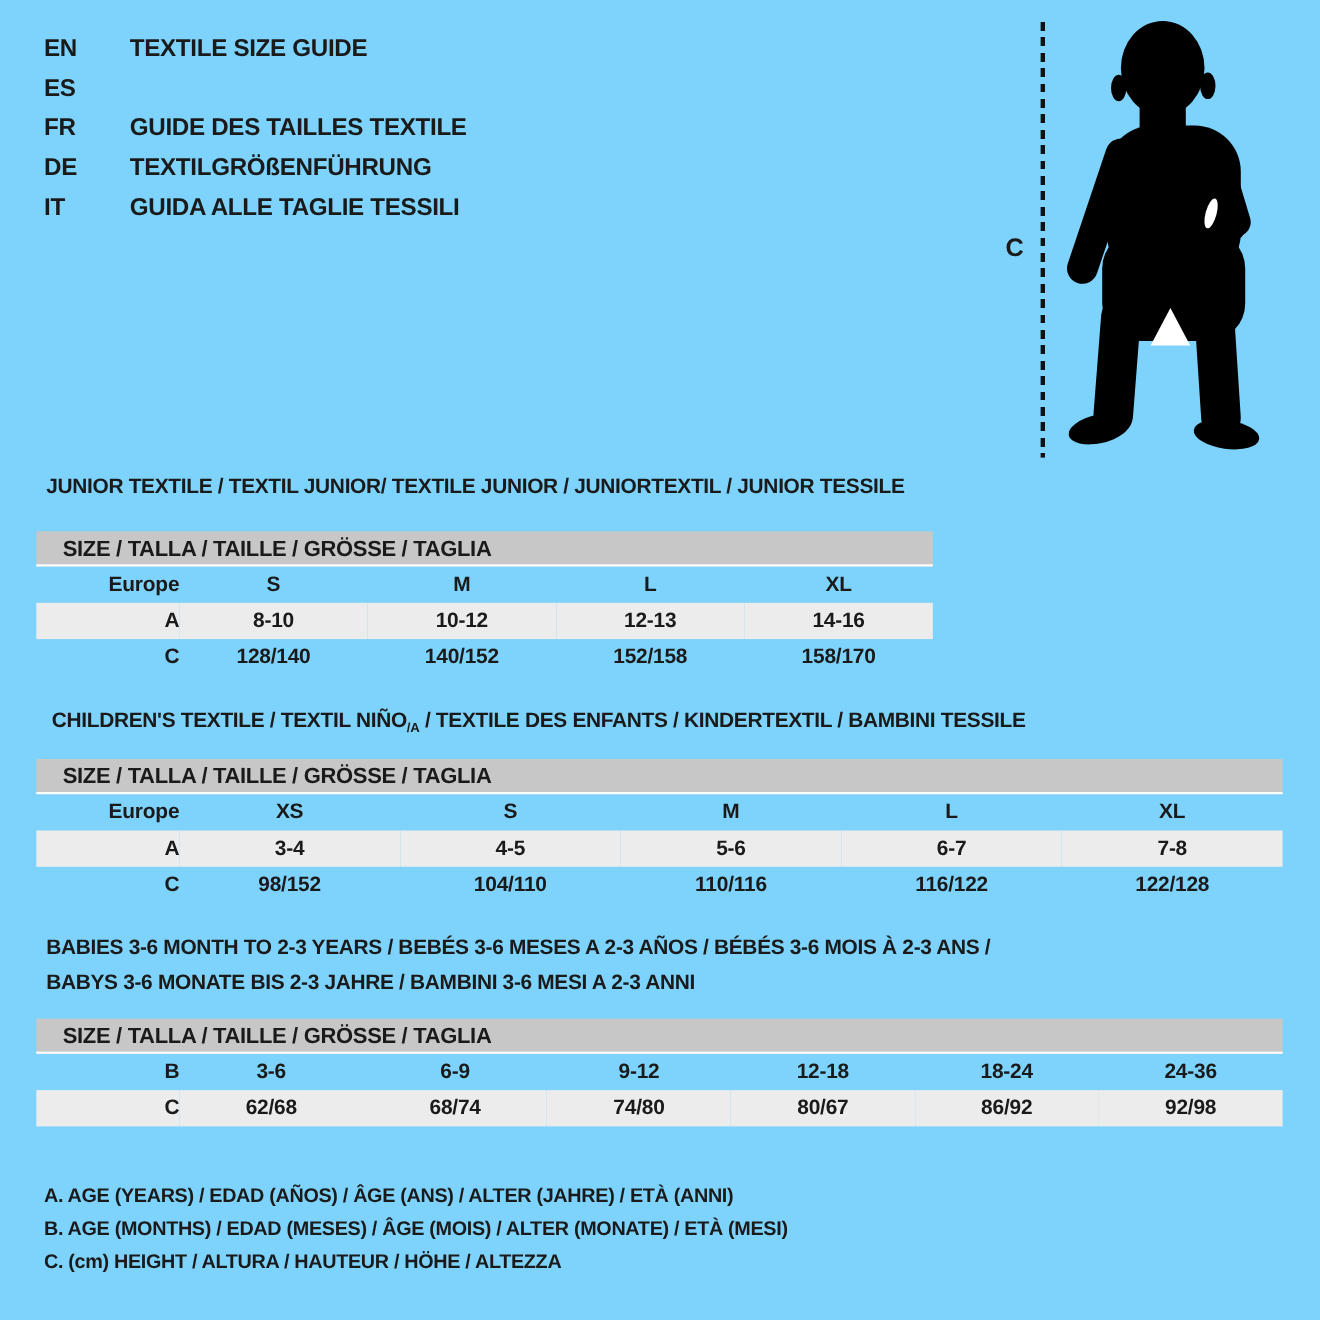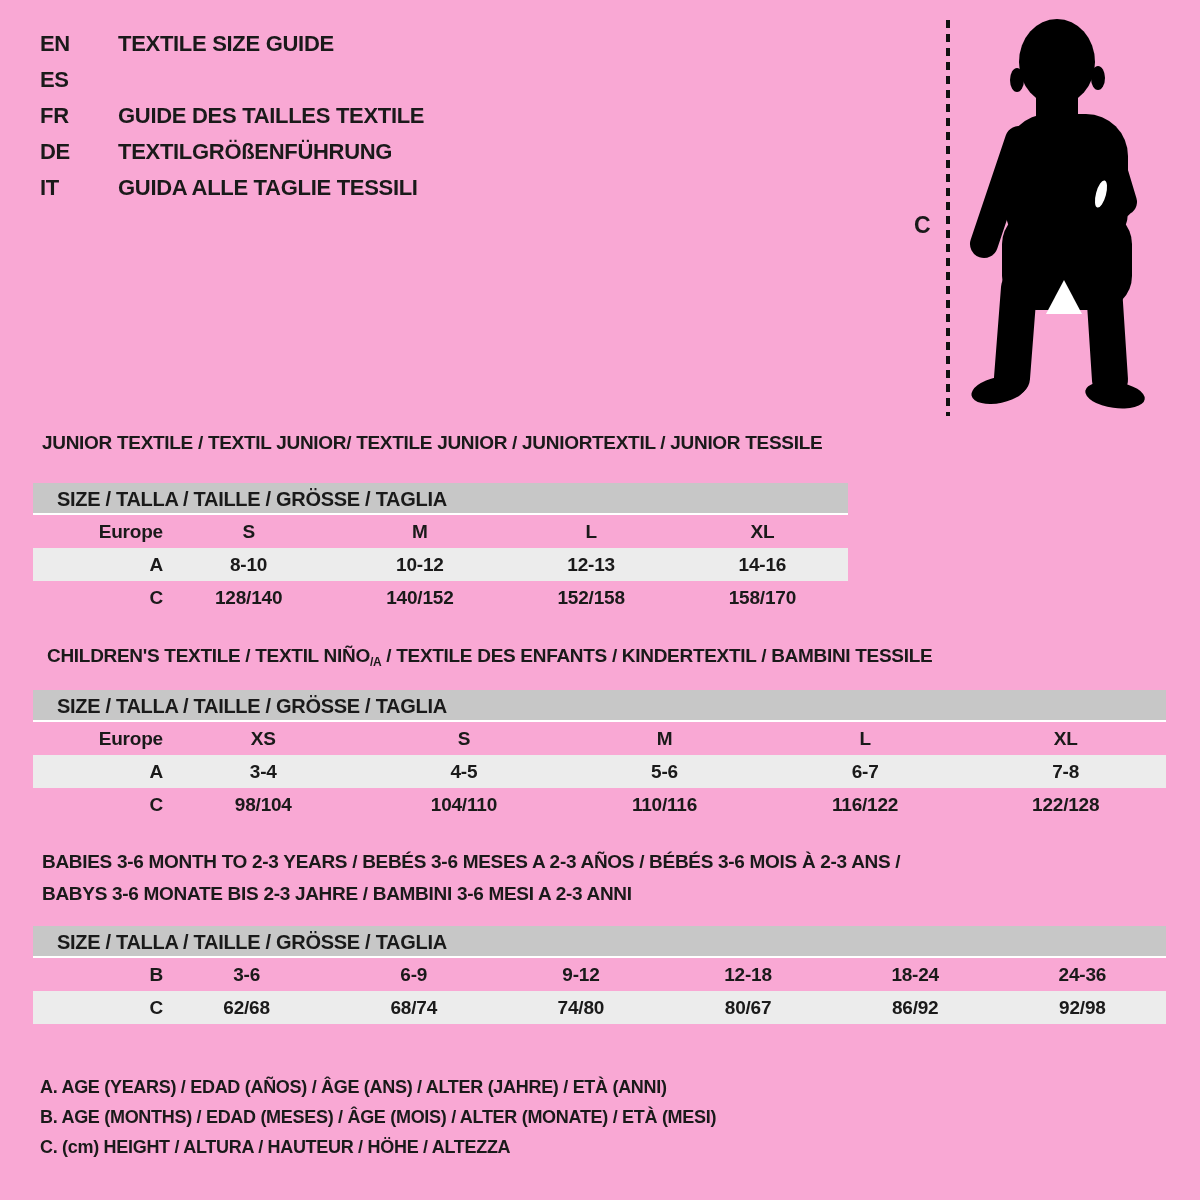--- a/index.html
+++ b/index.html
@@ -1,20 +1,20 @@
 <!DOCTYPE html>
 <html><head>
 <meta charset="utf-8">
 <style>
   html, body { margin: 0; padding: 0; background: #ffffff; }
   .page {
     position: relative;
     width: 1200px;
     height: 1200px;
-    background: #f9a8d4;
+    background: #7dd3fc;
     font-family: "Liberation Sans", sans-serif;
     color: #1a1a1a;
     overflow: hidden;
   }
   .abs { position: absolute; }
 
   
   .lang-block { left: 40px; top: 26px; }
   .lang-row { display: flex; height: 36px; line-height: 36px; }
   .lang-code { width: 78px; font-weight: bold; font-size: 22px; letter-spacing: -0.3px; }
@@ -169,21 +169,21 @@
         <tr style="background-color: rgb(236, 236, 236);">
           <td class="lbl">A</td>
           <td>3-4</td>
           <td>4-5</td>
           <td>5-6</td>
           <td>6-7</td>
           <td>7-8</td>
         </tr>
         <tr>
           <td class="lbl">C</td>
-          <td>98/104</td>
+          <td>98/152</td>
           <td>104/110</td>
           <td>110/116</td>
           <td>116/122</td>
           <td>122/128</td>
         </tr>
       </tbody>
     </table>
   </div>
 
   <div class="abs sec-title" style="left:42px; top:850px;">BABIES 3-6 MONTH TO 2-3 YEARS / BEBÉS 3-6 MESES A 2-3 AÑOS / BÉBÉS 3-6 MOIS À 2-3 ANS /</div>

